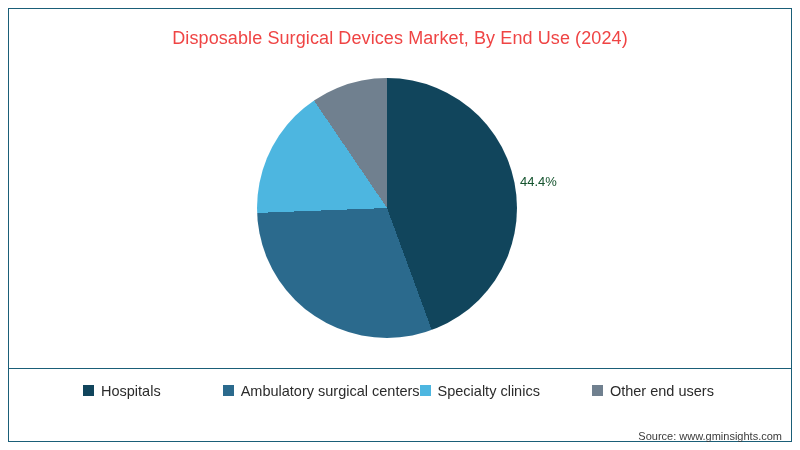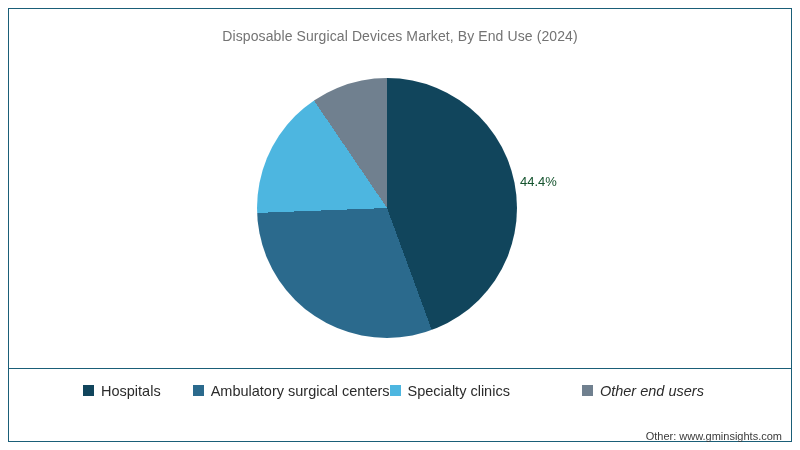--- a/index.html
+++ b/index.html
@@ -28,22 +28,22 @@
     height: 434px;
     box-sizing: border-box;
     border: 1px solid #1a5e78;
   }
   #chart-title {
     position: absolute;
     left: 0;
     top: 28px;
     width: 800px;
     text-align: center;
-    font-size: 14px;
-    color: #737373;
+    font-size: 18px;
+    color: #ef4444;
     letter-spacing: 0.1px;
   }
   #pie-wrap {
     position: absolute;
     left: 257px;
     top: 78px;
     width: 260px;
     height: 260px;
   }
   #pie {
@@ -79,23 +79,23 @@
     height: 11px;
     margin-right: 7px;
     flex: 0 0 auto;
   }
   .legend-label {
     font-size: 14.5px;
     color: #2b2b2b;
     white-space: nowrap;
   }
   #li-0 { margin-left: 30px; padding-left: 45px; }
-  #li-1 { margin-left: 32px; }
+  #li-1 { margin-left: 62px; }
   #li-2 { }
-  #li-3 { margin-left: 72px; font-style: italic; }
+  #li-3 { margin-left: 52px; }
   #source {
     position: absolute;
     right: 18px;
     bottom: 8px;
     font-size: 11px;
     color: #3a3a3a;
   }
 </style>
 </head>
 <body>
@@ -124,15 +124,15 @@
     <div class="legend-item" id="li-2">
       <span class="legend-swatch" style="background: rgb(77, 182, 224);"></span>
       <span class="legend-label">Specialty clinics</span>
     </div>
     <div class="legend-item" id="li-3">
       <span class="legend-swatch" style="background: rgb(112, 128, 143);"></span>
       <span class="legend-label">Other end users</span>
     </div>
   </div>
 
-  <div id="source">Other: www.gminsights.com</div>
+  <div id="source">Source: www.gminsights.com</div>
 
 </div>
 
 </body></html>

